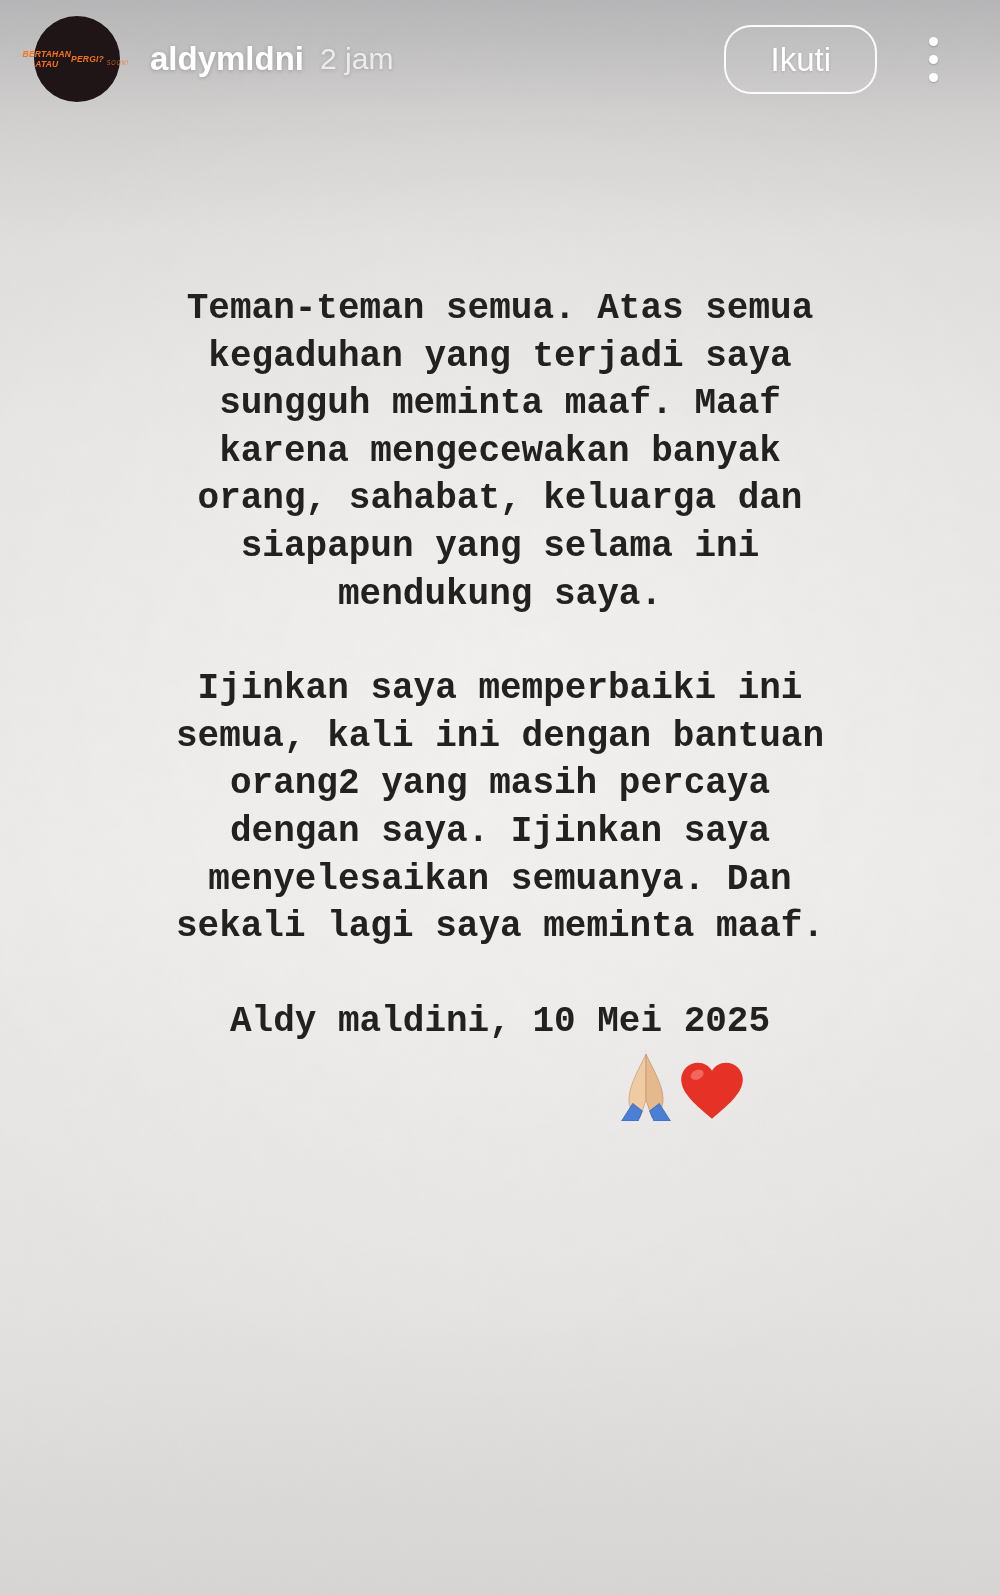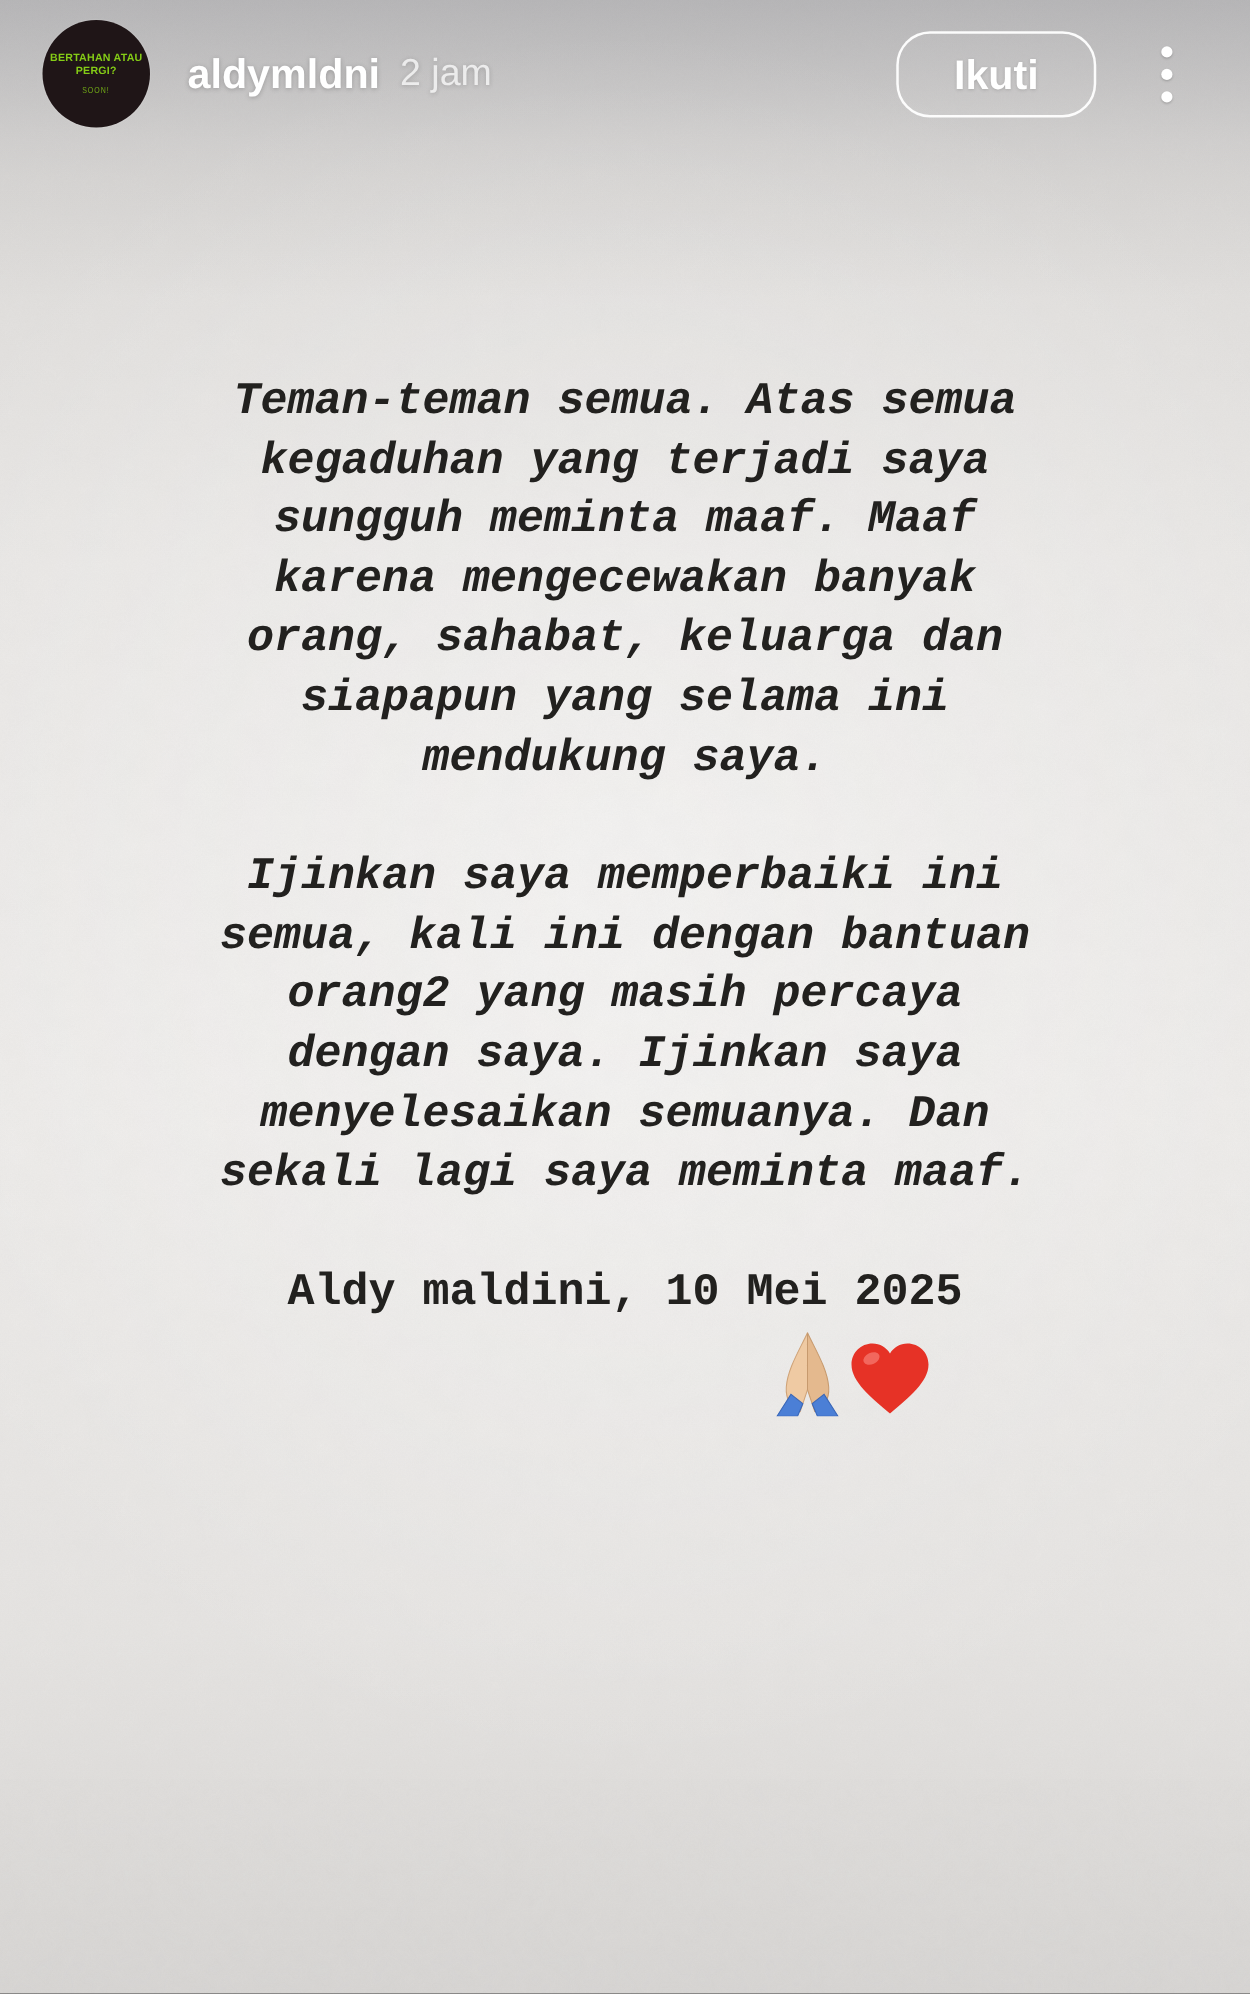--- a/index.html
+++ b/index.html
@@ -22,24 +22,25 @@
   
   .header{
     position:absolute;top:0;left:0;right:0;height:108px;z-index:5;
     display:flex;align-items:center;
     padding:10px 56px 0 34px;box-sizing:border-box;
     font-family:"Liberation Sans","DejaVu Sans",sans-serif;
   }
   .avatar{
     width:86px;height:86px;border-radius:50%;
     background:#1f1517;
-    display:flex;flex-direction:column;align-items:center;justify-content:center;
-    color:#84cc16;text-align:center;flex:0 0 auto;
+    display:flex;flex-direction:row;align-items:center;justify-content:center;
+    color:#f97316;text-align:center;flex:0 0 auto;
     box-shadow:0 0 0 1px rgba(255,255,255,0.08);
     cursor:pointer;
+    font-style:italic;
   }
   .avatar .l1,.avatar .l2{font-size:8.5px;font-weight:700;line-height:10px;letter-spacing:0.2px;}
   .avatar .l3{font-size:7px;font-weight:400;line-height:9px;margin-top:7px;opacity:0.8;letter-spacing:1px;transform:scaleX(0.8);}
   .username{
     margin-left:30px;
     font-size:33px;font-weight:700;color:#fff;
     text-shadow:0 1px 4px rgba(0,0,0,0.22);
     cursor:pointer;white-space:nowrap;
   }
   .timestamp{
@@ -47,40 +48,40 @@
     color:rgba(255,255,255,0.75);
     text-shadow:0 1px 4px rgba(0,0,0,0.18);white-space:nowrap;
   }
   .follow-btn{
     margin-left:auto;
     border:2.5px solid rgba(255,255,255,0.95);
     border-radius:27px;
     background:rgba(255,255,255,0.04);
     color:#fff;
     font-family:"Liberation Sans","DejaVu Sans",sans-serif;
-    font-size:33px;font-weight:700;
+    font-size:33px;font-weight:400;
     padding:16px 44px;line-height:1;
     text-shadow:0 1px 3px rgba(0,0,0,0.15);
     cursor:pointer;
     text-align:right;
   }
   .kebab{
     margin-left:46px;display:flex;flex-direction:column;gap:9px;
     padding:6px;cursor:pointer;
   }
   .kebab span{width:9px;height:9px;border-radius:50%;background:#fff;box-shadow:0 1px 2px rgba(0,0,0,0.2);}
 
   
   .content{
     position:absolute;top:281px;left:0;width:100%;z-index:4;
     text-align:center;
     color:#22211f;
     font-size:36px;line-height:47.6px;font-weight:700;
   }
-  .para{white-space:pre-line;margin:16px 0 47px 0;font-style:italic;}
+  .para{white-space:pre-line;margin:4px 0 47px 0;}
   .signature{white-space:pre-line;margin:4px;}
   .emoji-row{
     display:flex;justify-content:flex-end;align-items:flex-end;
     padding-right:256px;margin-top:6px;gap:0;
   }
   .emoji-row svg{display:block;}
 </style>
 </head>
 <body>
 

